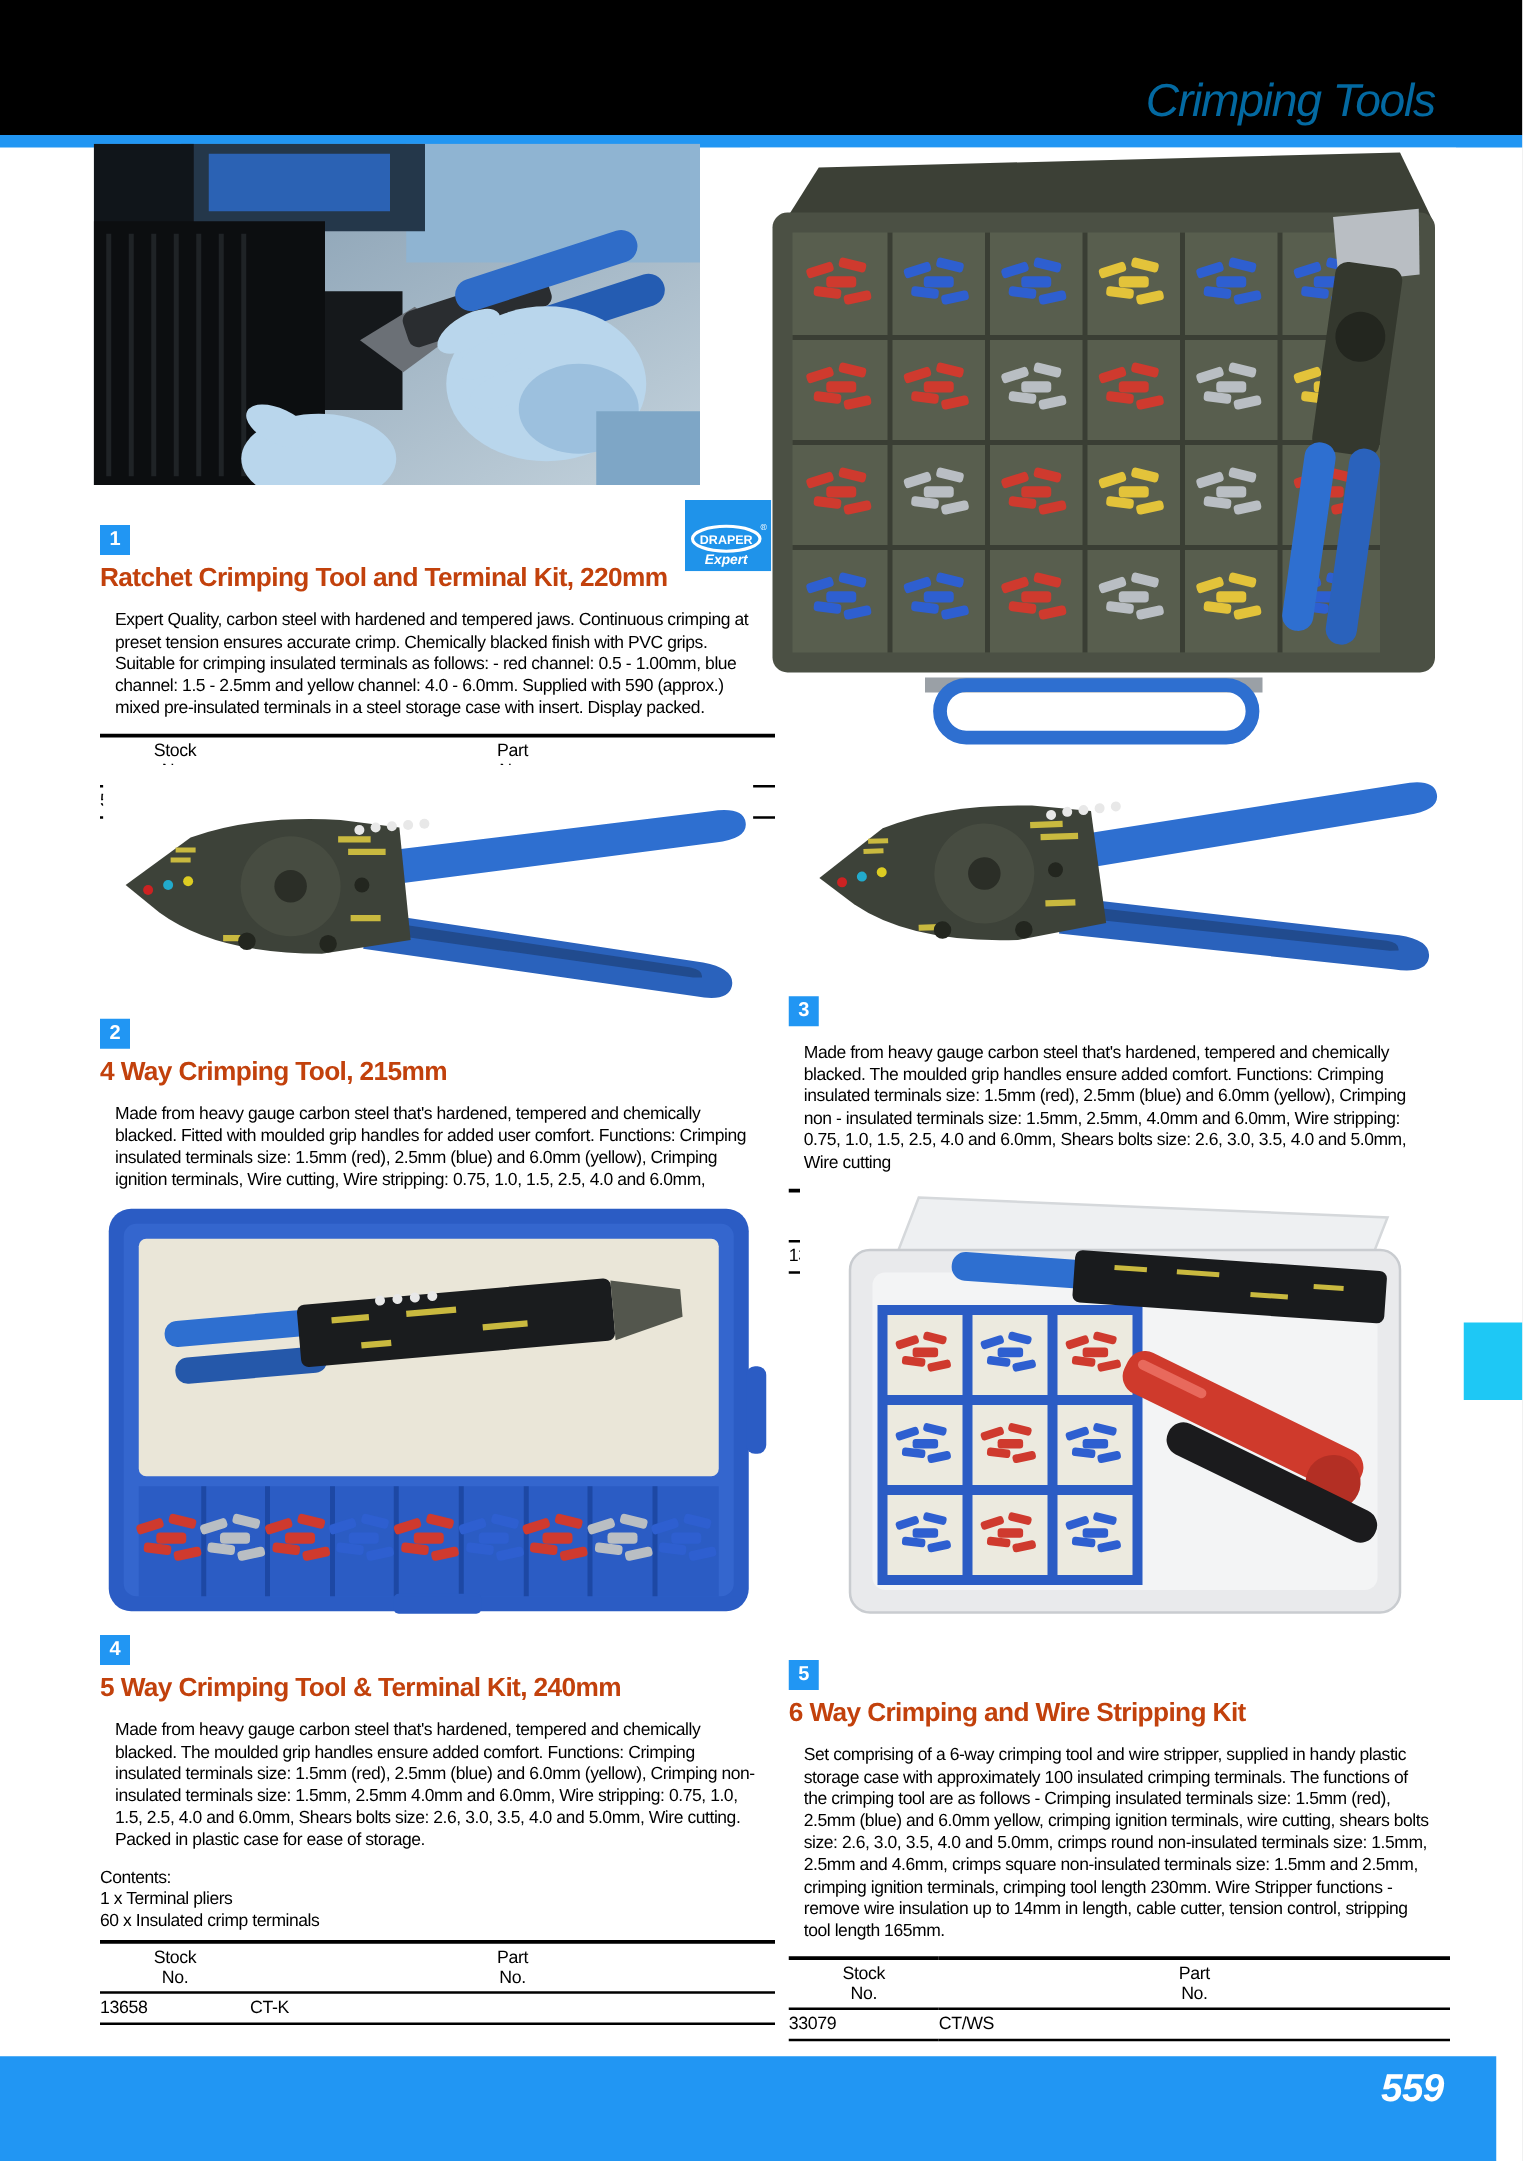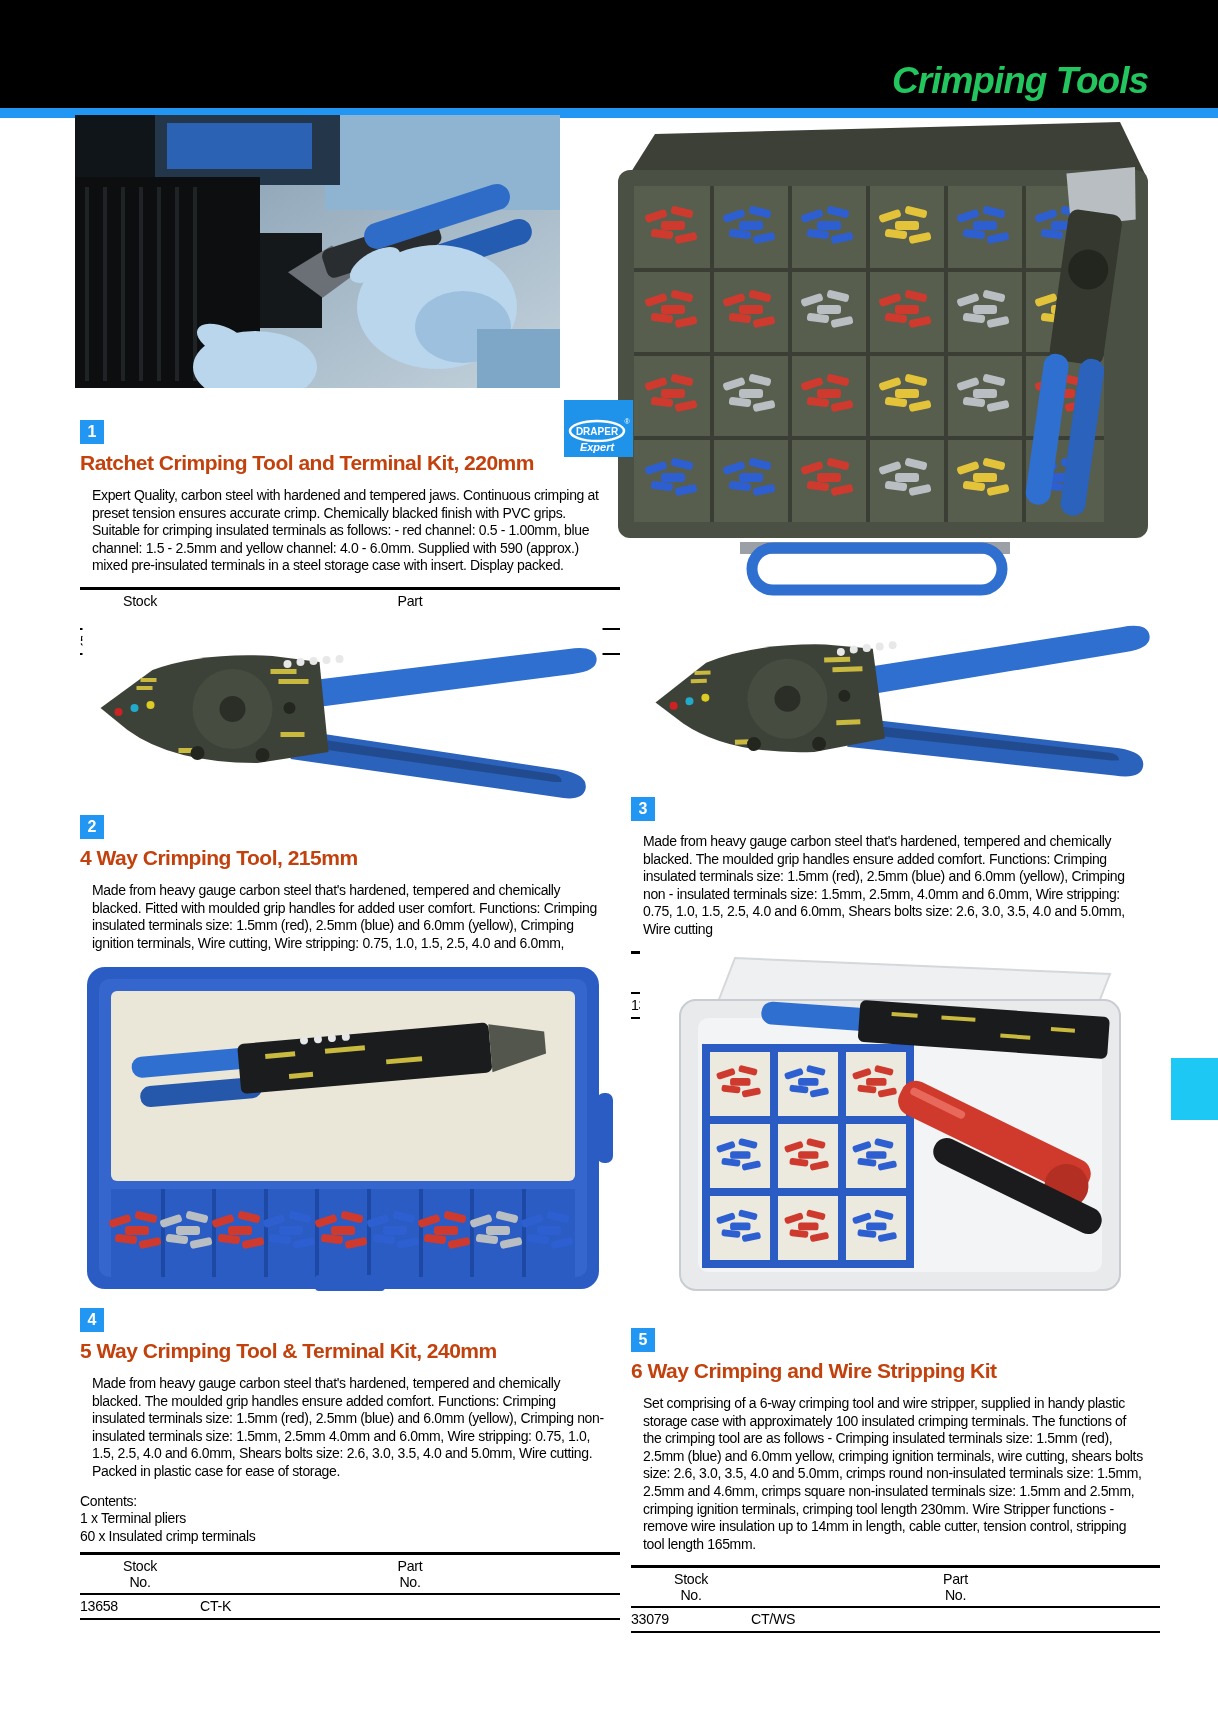--- a/index.html
+++ b/index.html
@@ -5,21 +5,21 @@
   html,body { margin:0; padding:0; background:#e8e8e8; }
   .page {
     position:relative; width:1218px; height:1729px; margin:0 auto;
     background:#ffffff; overflow:hidden;
     font-family:"Liberation Sans", sans-serif; color:#000;
   }
   
   .header-bar { position:absolute; left:0; top:0; width:1218px; height:108px; background:#000; }
   .header-title {
     position:absolute; right:70px; bottom:6px;
-    color:#22c55e; font-size:37px; font-weight:bold; font-style:italic; letter-spacing:-1px;
+    color:#0369a1; font-size:37px; font-weight:normal; font-style:italic; letter-spacing:-1px;
   }
   .header-rule { position:absolute; left:0; top:108px; width:1218px; height:10px; background:#2196f3; }
   
   .footer-bar { position:absolute; left:0; top:1645px; width:1197px; height:84px; background:#2196f3; }
   .page-number {
     position:absolute; right:42px; top:8px;
     color:#fff; font-size:31px; font-weight:bold; font-style:italic; letter-spacing:-0.5px;
   }
   .edge-tab { position:absolute; left:1171px; top:1058px; width:47px; height:62px; background:#1ec8f5; }
   
@@ -44,21 +44,21 @@
     width:100%; border-collapse:collapse; margin-top:7px;
     border-top:3px solid #000; border-bottom:2.5px solid #000;
   }
   table.spec th {
     text-align:center; font-weight:normal; font-size:14.2px; line-height:16px;
     padding:3px 0 3px 0; border-bottom:2px solid #000; letter-spacing:-0.3px;
   }
   table.spec td { text-align:left; font-size:14.2px; padding:3px 0 4px 0; letter-spacing:-0.3px; }
   table.spec col.c1 { width:120px; }
   
-  .draper-logo { position:absolute; left:564px; top:400px; width:47px; height:57px; }
+  .draper-logo { position:absolute; left:548px; top:400px; width:47px; height:57px; }
 </style>
 </head>
 <body>
 
 <svg width="0" height="0" style="position:absolute" aria-hidden="true">
   <defs>
     <g id="clu">
       <rect x="-28" y="-16" width="22" height="8" rx="3" transform="rotate(-18 -17 -12)"></rect>
       <rect x="-2" y="-20" width="22" height="8" rx="3" transform="rotate(14 9 -16)"></rect>
       <rect x="-22" y="2" width="22" height="8" rx="3" transform="rotate(7 -11 6)"></rect>
@@ -483,14 +483,17 @@
         <tr>
           <td>33079</td>
           <td>CT/WS</td>
         </tr>
       </tbody>
     </table>
   </section>
 
   <div class="edge-tab"></div>
 
+  <div class="footer-bar">
+    <div class="page-number">559</div>
+  </div>
 
 </div>
 
 </body></html>

